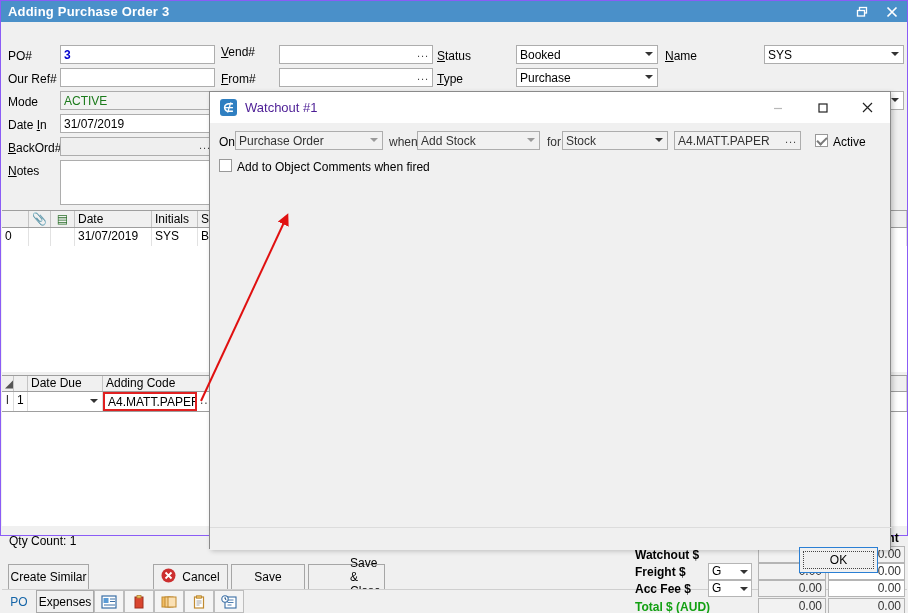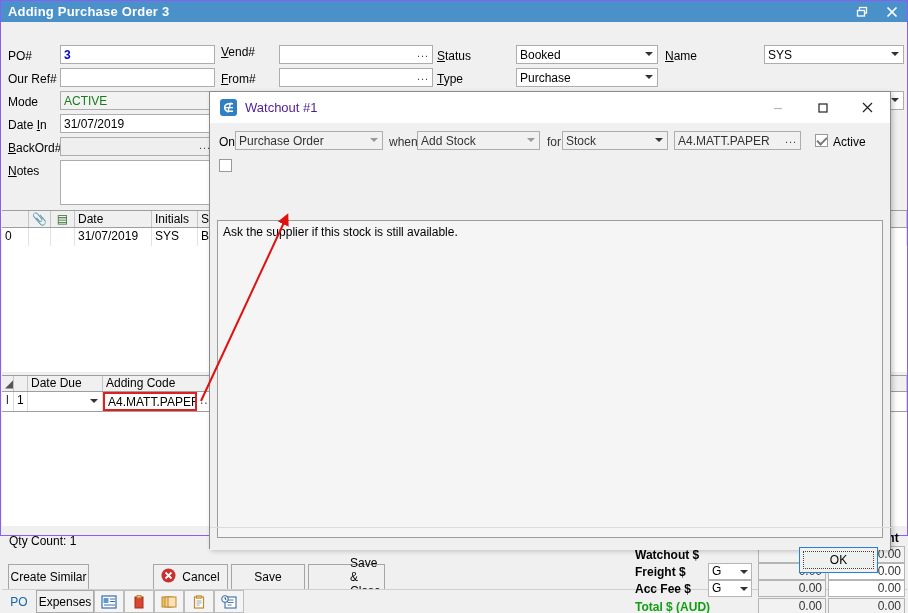--- a/index.html
+++ b/index.html
@@ -461,22 +461,22 @@
         <span>Stock</span><span class="arw"></span>
       </div>
       <div class="fld" style="left:464px; top:8px; width:127px; background:#f1f1f1; color:#333;">
         <span>A4.MATT.PAPER</span>
         <span class="ell">...</span>
       </div>
       <div class="chk checked" style="left:605px; top:11px;"></div>
       <div class="lbl" style="left:623px; top:12px;">Active</div>
 
       <div class="chk" style="left:9px; top:36px;"></div>
-
-      <div class="memo">Ask the supplier if this stock is still available.</div>
+      <div class="lbl" style="left:27px; top:37px;">Add to Object Comments when fired</div>
+
 
       <div class="dlg-sep"></div>
 
       <div class="ok-btn">
         <span class="inner">OK</span>
       </div>
     </div>
   </div>
 
   <svg class="arrow-svg" width="908" height="613">

